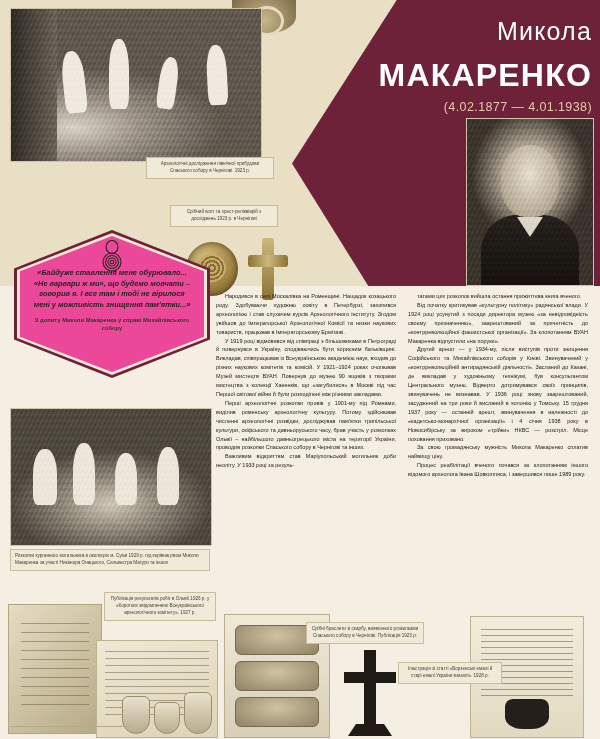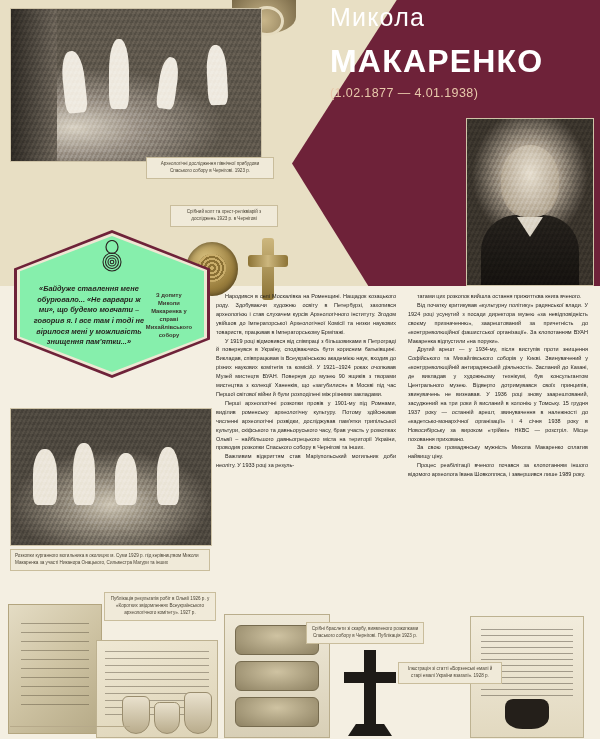--- a/index.html
+++ b/index.html
@@ -15,21 +15,21 @@
   
   .bg-cream{position:absolute;left:0;top:0;width:600px;height:290px;background:#e8dfc4;}
   .bg-maroon{
     position:absolute;left:292px;top:0;width:308px;height:292px;
     background:#6e2239;
     clip-path:polygon(34% 0,100% 0,100% 100%,26% 100%,0 56%);
   }
   .bg-lower{position:absolute;left:0;top:286px;width:600px;height:453px;background:#f4efe2;}
 
   
-  .title-wrap{position:absolute;left:330px;top:4px;width:262px;text-align:left;color:#fff;}
+  .title-wrap{position:absolute;left:330px;top:18px;width:262px;text-align:right;color:#fff;}
   .t-first{font-size:25px;letter-spacing:1.2px;line-height:1.05;font-weight:400;}
   .t-last{font-size:32px;letter-spacing:1.2px;line-height:1.08;font-weight:700;margin-top:14px;}
   .t-dates{font-size:12.5px;color:#e8c9ab;margin-top:7px;letter-spacing:.4px;}
 
   
   .ph{position:absolute;background:#7d7468;overflow:hidden;border:1px solid #cfc4a8;}
   .ph .grain{
     position:absolute;inset:0;
     background:
       repeating-linear-gradient(115deg,rgba(255,255,255,.07) 0 2px,rgba(0,0,0,.07) 2px 4px),
@@ -134,23 +134,23 @@
   .hex-outer{
     position:absolute;left:14px;top:230px;width:196px;height:148px;
     background:#6e2239;
     clip-path:polygon(50% 0,100% 26%,100% 74%,50% 100%,0 74%,0 26%);
   }
   .hex-mid{
     position:absolute;left:3px;top:3px;right:3px;bottom:3px;background:#efe7d3;
     clip-path:polygon(50% 0,100% 26%,100% 74%,50% 100%,0 74%,0 26%);
   }
   .hex-in{
-    position:absolute;left:3px;top:3px;right:3px;bottom:3px;background:#86efac;
+    position:absolute;left:3px;top:3px;right:3px;bottom:3px;background:#ec4899;
     clip-path:polygon(50% 0,100% 26%,100% 74%,50% 100%,0 74%,0 26%);
-    display:flex;align-items:center;justify-content:flex-start;
+    display:flex;flex-direction:column;align-items:center;justify-content:flex-start;
     padding:24px 12px 8px;box-sizing:border-box;
   }
   .spiral{position:absolute;left:50%;top:4px;transform:translateX(-50%);width:26px;height:34px;}
   .quote-text{
     font-size:7.4px;line-height:1.42;color:#241f1c;text-align:center;
     font-style:italic;font-weight:700;margin-top:8px;
   }
   .quote-src{
     font-size:5.8px;line-height:1.4;color:#3a332c;text-align:center;
     font-weight:700;margin-top:6px;
@@ -180,21 +180,21 @@
   <div class="bg-maroon"></div>
   <div class="bg-lower"></div>
 
   <div class="frag-top">
     <div class="ring"></div>
   </div>
 
   <div class="title-wrap">
     <div class="t-first">Микола</div>
     <div class="t-last">МАКАРЕНКО</div>
-    <div class="t-dates">(1.02.1877 — 4.01.1938)</div>
+    <div class="t-dates">(4.02.1877 — 4.01.1938)</div>
   </div>
 
   <div class="ph dig">
     <div class="dark"></div>
     <div class="fig f1"></div>
     <div class="fig f2"></div>
     <div class="fig f3"></div>
     <div class="fig f4"></div>
     <div class="grain"></div>
   </div>

